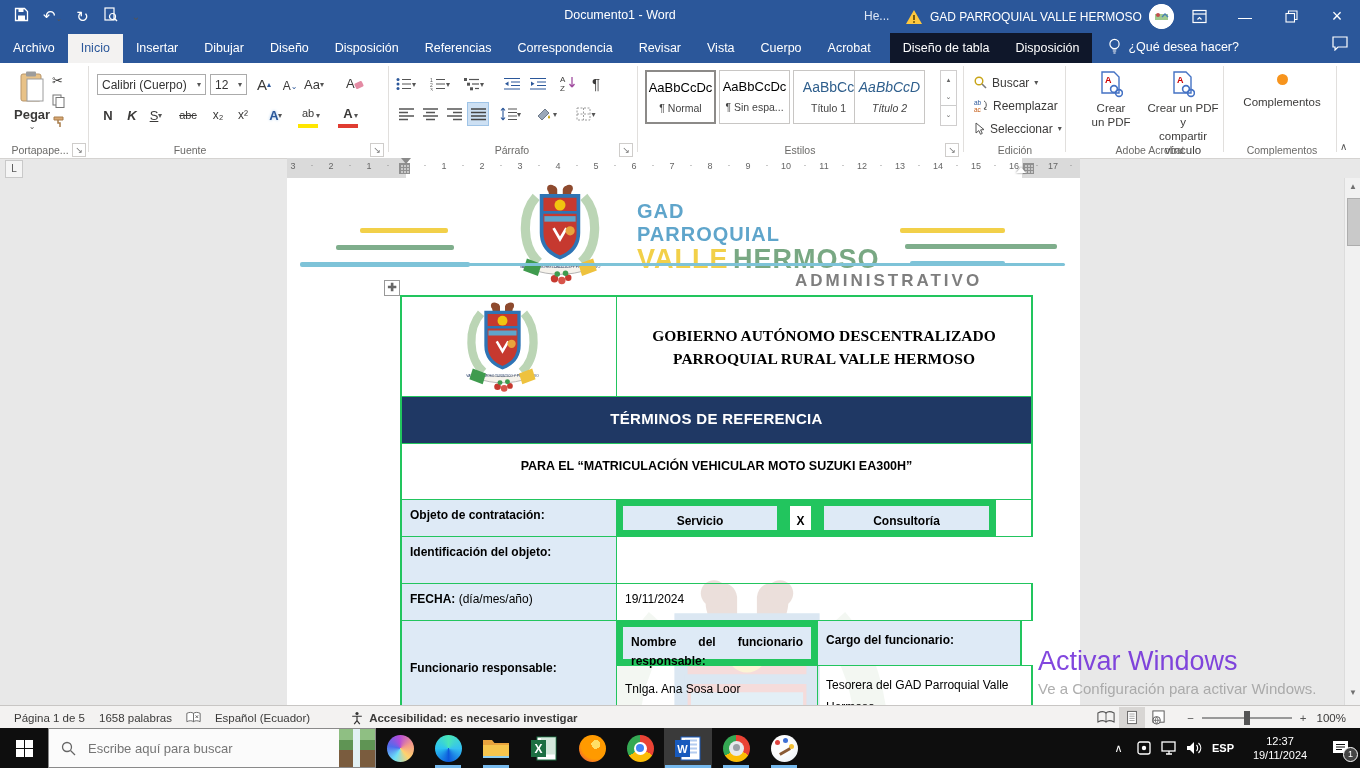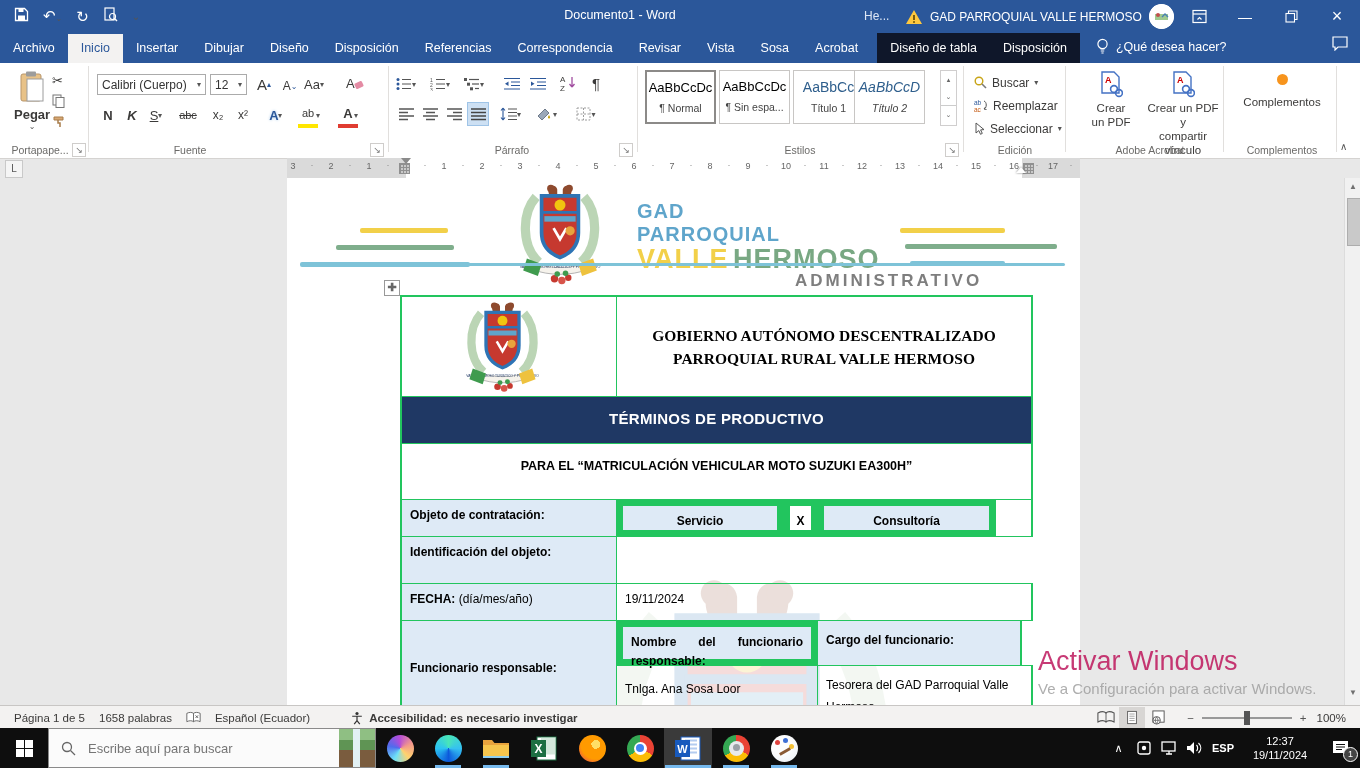--- a/index.html
+++ b/index.html
@@ -56,21 +56,21 @@
   #lg-admin{font-weight:bold;color:#7E7E7E;font-size:17px;letter-spacing:3px;}
   .stripe{position:absolute;border-radius:2px;}
   .tcell{position:absolute;border:7px solid #22c55e;box-sizing:border-box;font-size:12px;color:#000;}
   .blue{background:#DEEAF6;}
   .bold{font-weight:bold;}
   #tbl{left:113px;top:117px;width:633px;height:412px;}
   .cellpad{padding:8px 8px 0 8px;}
   #wm-crest{opacity:.17;}
   #movehandle{left:97px;top:102px;width:14px;height:14px;background:#fff;border:1px solid #999;color:#666;
      font-size:11px;line-height:13px;text-align:center;font-weight:bold;}
-  #activar1{left:1038px;top:468px;font-size:27px;color:#be185d;opacity:.85;}
+  #activar1{left:1038px;top:468px;font-size:27px;color:#6d28d9;opacity:.85;}
   #activar2{left:1038px;top:502px;font-size:15px;color:#A0A0A0;opacity:.85;}
   
   #vscroll{left:1344px;top:0px;width:16px;height:527px;background:#F1F1F1;border-left:1px solid #DCDCDC;}
   .sarrow{left:2px;width:12px;text-align:center;font-size:8px;color:#707070;}
   #sthumb{left:2px;top:20px;width:12px;height:46px;background:#C9C9C9;border:1px solid #ADADAD;}
   
   #statusbar{left:0;top:705px;width:1360px;height:23px;background:#F3F2F1;border-top:1px solid #C8C6C4;
      display:flex;align-items:center;font-size:11.5px;color:#3b3a39;}
   .sb-item{margin-left:14px;white-space:nowrap;display:flex;align-items:center;gap:5px;}
   .viewbtn{width:26px;height:21px;display:flex;align-items:center;justify-content:center;}
@@ -184,21 +184,21 @@
         <div class="tab">Archivo</div>
         <div class="tab active">Inicio</div>
         <div class="tab">Insertar</div>
         <div class="tab">Dibujar</div>
         <div class="tab">Diseño</div>
         <div class="tab">Disposición</div>
         <div class="tab">Referencias</div>
         <div class="tab">Correspondencia</div>
         <div class="tab">Revisar</div>
         <div class="tab">Vista</div>
-        <div class="tab">Sosa</div>
+        <div class="tab">Cuerpo</div>
         <div class="tab">Acrobat</div>
       </div>
     <div id="ctx-tabs">
         <div class="tab">Diseño de tabla</div>
         <div class="tab">Disposición</div>
       </div>
     <div id="tellme">
       <svg width="13" height="17" viewBox="0 0 13 17">
           <circle cx="6.5" cy="6" r="4.6" fill="none" stroke="#fff" stroke-width="1.2"></circle>
           <path d="M4.5 11 h4 M4.8 13 h3.4 M5.4 15 h2.2" stroke="#fff" stroke-width="1.1"></path>
@@ -538,21 +538,21 @@
         <div class="tcell" style="left:0;top:0;width:217px;height:102px;background:#fff;border-width:2px 1px 1px 2px;">
           <svg class="abs" style="left:59px;top:3px;" width="83" height="95" viewBox="0 0 100 115">
               <use href="#crest"></use>
             </svg>
         </div>
         <div class="tcell" style="left:216px;top:0;width:417px;height:102px;background:#fff;border-width:2px 2px 1px 1px;text-align:center;padding-top:27px;font-family:'Liberation Serif',serif;font-weight:bold;font-size:15.5px;line-height:23px;">
           <div>GOBIERNO AUTÓNOMO DESCENTRALIZADO</div>
           <div>PARROQUIAL RURAL VALLE HERMOSO</div>
         </div>
         <div class="tcell" style="left:0;top:101px;width:633px;height:48px;background:#1F3864;border-width:1px 2px 1px 2px;color:#fff;text-align:center;font-weight:bold;font-size:15px;letter-spacing:.3px;padding-top:13px;">
-          <span>TÉRMINOS DE PRODUCTIVO</span>
+          <span>TÉRMINOS DE REFERENCIA</span>
         </div>
         <div class="tcell bold" style="left:0;top:148px;width:633px;height:57px;border-width:1px 2px 1px 2px;text-align:center;font-size:12.5px;padding-top:15px;">
           <span>PARA EL “MATRICULACIÓN VEHICULAR MOTO SUZUKI EA300H”</span>
         </div>
         <div class="tcell blue bold cellpad" style="left:0;top:204px;width:217px;height:38px;border-width:1px 1px 1px 2px;"><span>Objeto de contratación:</span></div>
         <div class="tcell blue bold" style="left:216px;top:204px;width:168px;height:38px;text-align:center;padding-top:8px;"><span>Servicio</span></div>
         <div class="tcell bold" style="left:383px;top:204px;width:35px;height:38px;background:#fff;text-align:center;padding-top:8px;"><span>X</span></div>
         <div class="tcell blue bold" style="left:417px;top:204px;width:179px;height:38px;text-align:center;padding-top:8px;"><span>Consultoría</span></div>
         <div class="tcell" style="left:595px;top:204px;width:38px;height:38px;background:#fff;border-width:1px 2px 1px 1px;"></div>
         <div class="tcell blue bold cellpad" style="left:0;top:241px;width:217px;height:48px;border-width:1px 1px 1px 2px;"><span>Identificación del objeto:</span></div>

